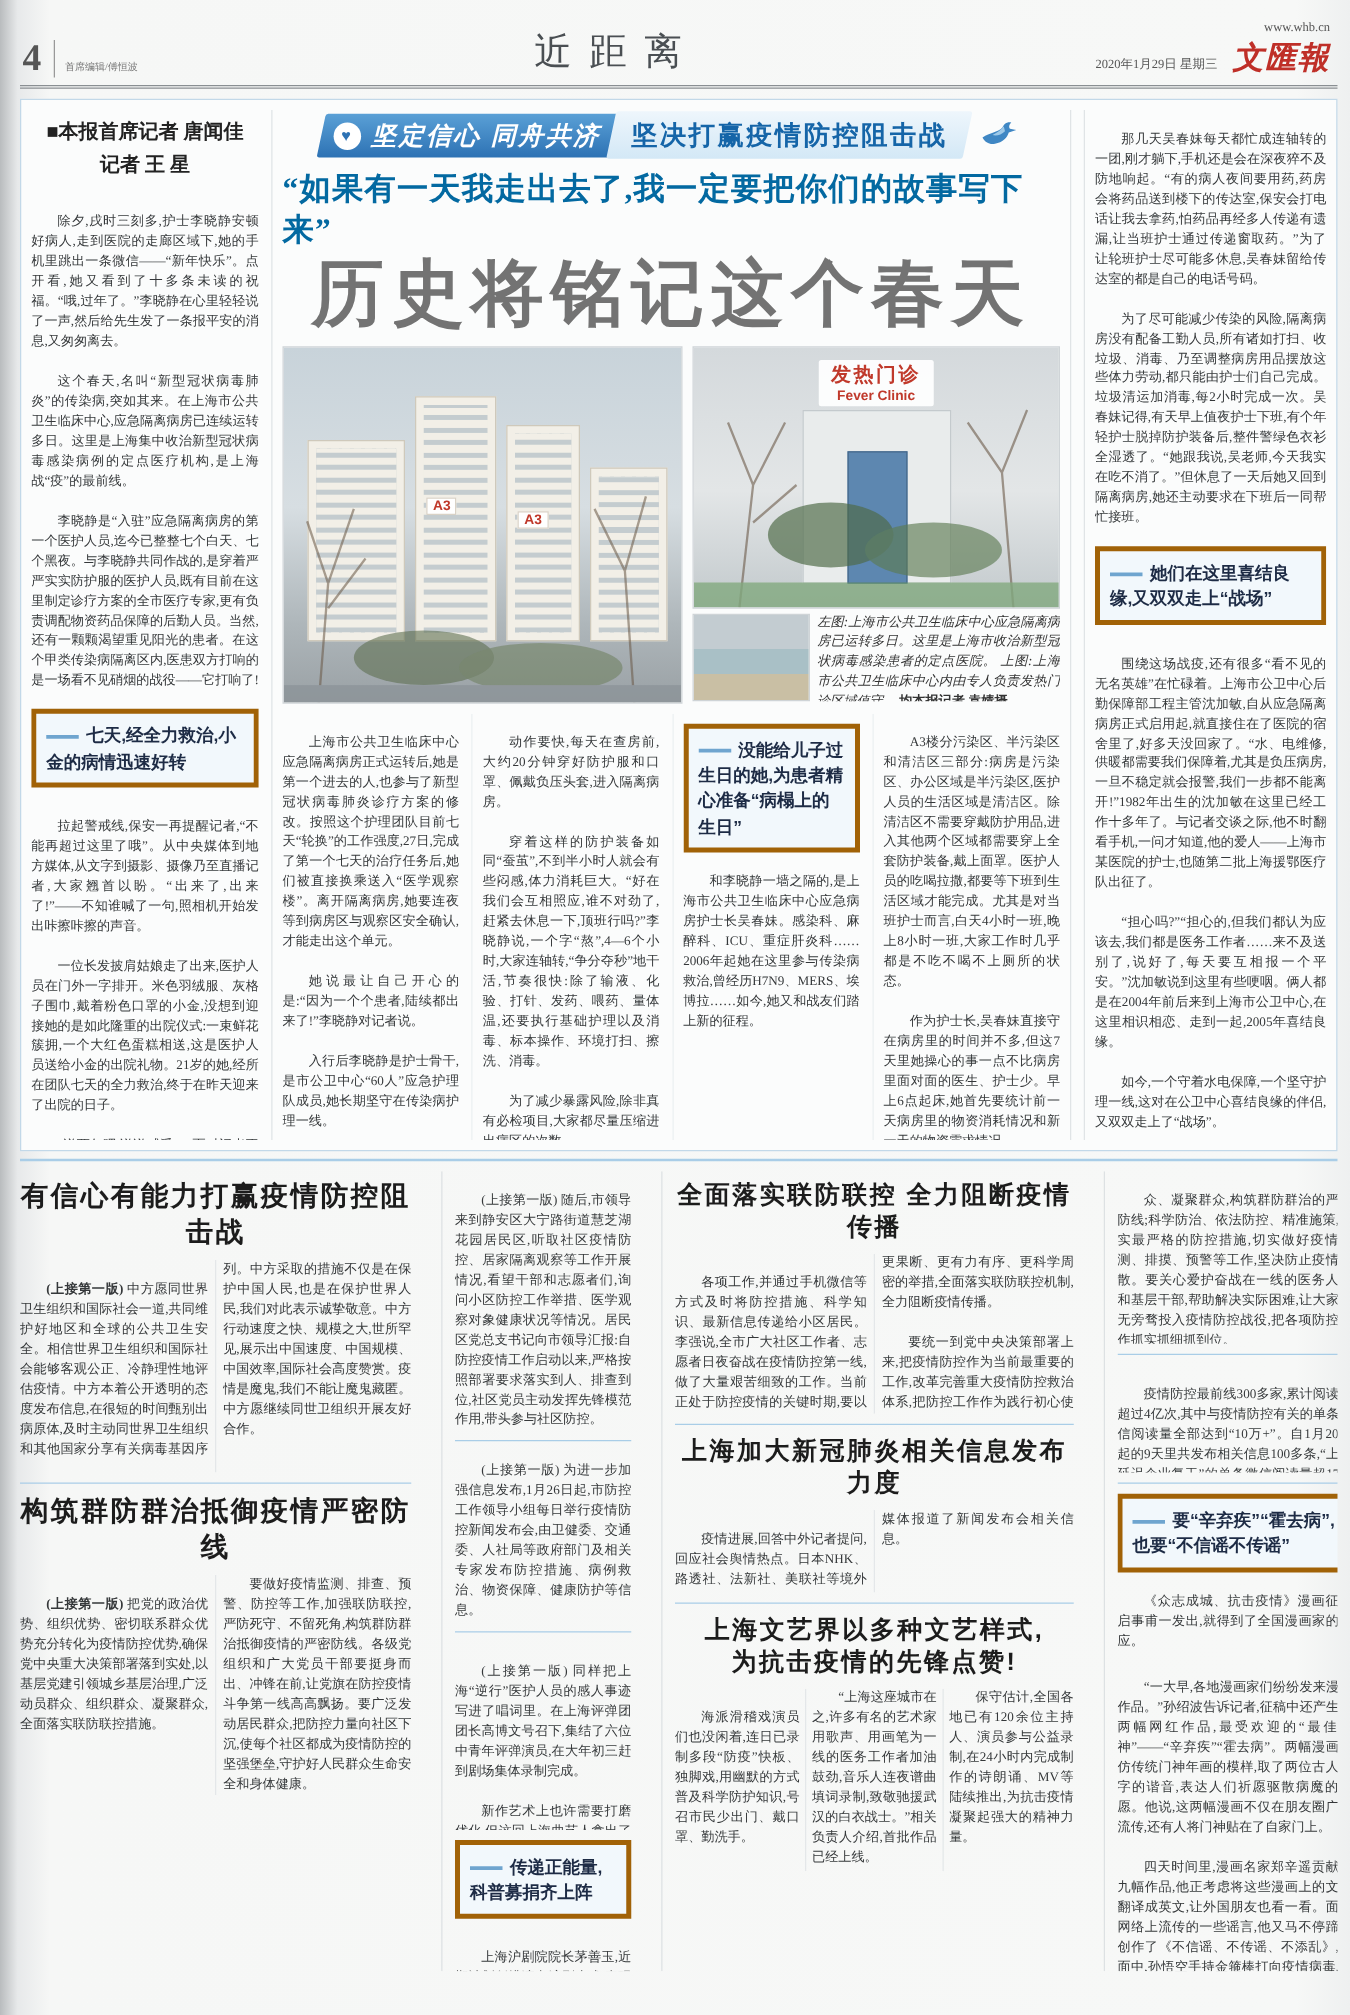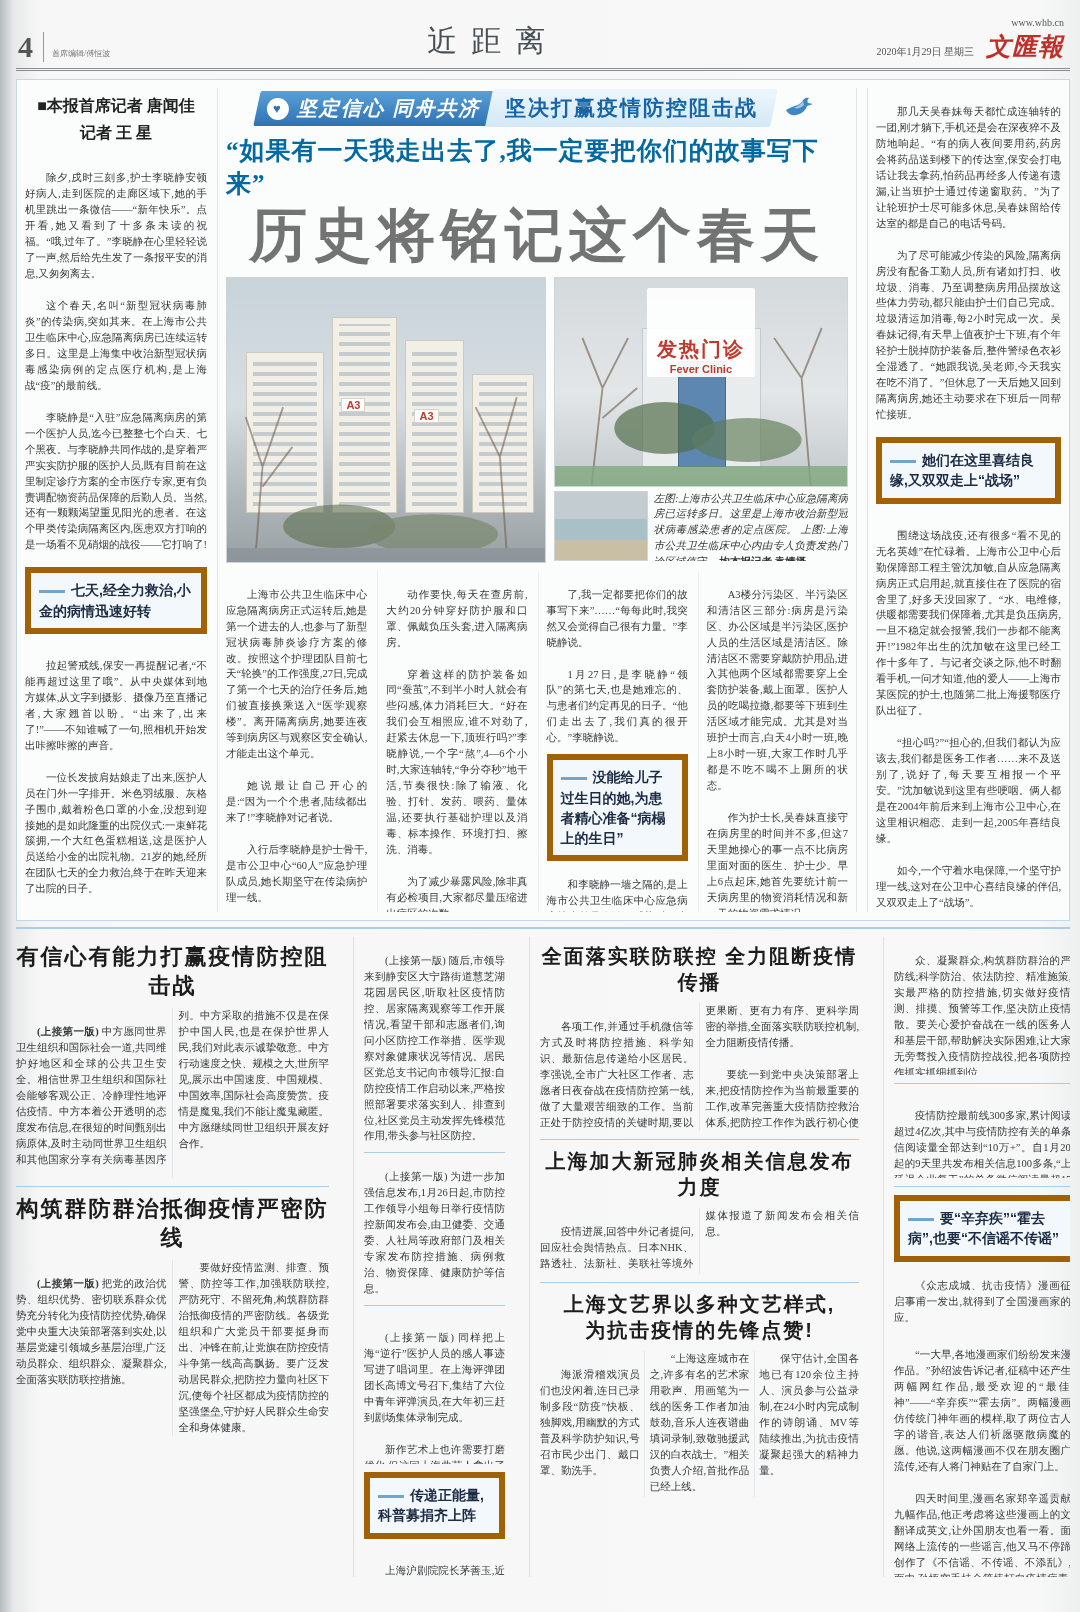--- a/index.html
+++ b/index.html
@@ -42,34 +42,34 @@
   .ph{position:relative;overflow:hidden;border:1px solid #cfd4d7;}
   .ph-left{flex:1.08;background:linear-gradient(180deg,#c8d3da 0,#d7dee2 45%,#aeb6ba 78%,#9aa1a5 100%);}
   .ph-right-wrap{flex:1;display:flex;flex-direction:column;gap:4px;min-width:0;}
   .ph-right{height:208px;background:linear-gradient(180deg,#d4d9dc 0,#e3e6e7 55%,#c2c9cc 100%);}
   .bldg{position:absolute;background:#f2efe7;border:1px solid #cfc9bb;}
   .win{background:repeating-linear-gradient(0deg,#9fb0bc 0 4px,#f2efe7 4px 10px),repeating-linear-gradient(90deg,#9fb0bc 0 3px,transparent 3px 9px);opacity:.55;position:absolute;inset:6px;}
   .a3tag{position:absolute;background:#fff;color:#c0392b;font-weight:bold;font-family:"Liberation Sans",sans-serif;
          font-size:11px;padding:0 4px;border:1px solid #d9d2c6;margin-top:18px;}
   .fever{position:absolute;top:10px;left:50%;transform:translateX(-50%);text-align:center;background:rgba(255,255,255,.92);
          padding:2px 10px;border-radius:2px;}
-  .fever .cn{color:#c0392b;font-weight:bold;font-size:20px;letter-spacing:2px;font-family:"Liberation Sans",sans-serif;margin-top:46px;}
+  .fever .cn{color:#c0392b;font-weight:bold;font-size:16px;letter-spacing:2px;font-family:"Liberation Sans",sans-serif;}
   .fever .en{color:#c0392b;font-weight:bold;font-size:11px;font-family:"Liberation Sans",sans-serif;}
   .branches{position:absolute;inset:0;opacity:.8;}
   .caprow{display:flex;gap:6px;height:70px;}
   .cap-photo{width:92px;flex:none;background:linear-gradient(180deg,#c3ccd1 0 40%,#a9c0c6 40% 70%,#c9bfa4 70% 100%);border:1px solid #cfd4d7;}
   .caption{flex:1;font-style:italic;font-size:10.5px;line-height:1.5;color:#333;text-align:justify;overflow:hidden;}
   .credit{text-align:right;font-style:normal;font-weight:bold;}
   
   .midcols{display:flex;gap:10px;margin-top:8px;flex:1;overflow:hidden;}
   .mc{flex:1;min-width:0;overflow:hidden;border-left:1px solid #eceff1;padding-left:8px;}
   .mc:first-child{border-left:none;padding-left:0;}
   p.p{margin:16px 0 6px;font-size:10.5px;line-height:1.52;text-align:justify;text-indent:2em;color:#35383a;}
   .byline{font-size:16px;font-weight:bold;text-align:center;line-height:1.7;margin:4px 0 8px;color:#222;}
-  .subbox{border:6px solid #a16207;background:#f2f8fc;padding:7px 8px;margin:8px 0;
+  .subbox{border:4px solid #a16207;background:#f2f8fc;padding:7px 8px;margin:8px 0;
           font-family:"Liberation Sans",sans-serif;font-weight:bold;font-size:14px;line-height:1.45;color:#1d2b45;position:relative;}
   .subbox::before{content:"";display:inline-block;width:26px;height:3px;background:#6fa5cf;vertical-align:middle;margin-right:6px;}
   
   .bluerule{height:0;border-top:2px solid #a9cde7;margin:6px 0 8px;}
   .bottom{display:grid;grid-template-columns:338px 166px 344px 188px;gap:0 10px;height:640px;overflow:hidden;}
   .track{overflow:hidden;border-right:1px solid #dde1e3;padding-right:24px;}
   .track:last-child{border-right:none;padding-right:0;}
   .bhead{font-family:"Liberation Sans",sans-serif;font-weight:bold;text-align:center;color:#1c1c1c;
          font-size:22px;letter-spacing:2px;margin:6px 0 8px;line-height:1.3;}
   .bhead.small{font-size:20px;}
@@ -203,24 +203,20 @@
             <p class="p">上海市公共卫生临床中心应急隔离病房正式运转后,她是第一个进去的人,也参与了新型冠状病毒肺炎诊疗方案的修改。按照这个护理团队目前七天“轮换”的工作强度,27日,完成了第一个七天的治疗任务后,她们被直接换乘送入“医学观察楼”。离开隔离病房,她要连夜等到病房区与观察区安全确认,才能走出这个单元。</p>
             <p class="p">她说最让自己开心的是:“因为一个个患者,陆续都出来了!”李晓静对记者说。</p>
             <p class="p">入行后李晓静是护士骨干,是市公卫中心“60人”应急护理队成员,她长期坚守在传染病护理一线。</p>
           </div>
         <div class="mc">
             <p class="p">动作要快,每天在查房前,大约20分钟穿好防护服和口罩、佩戴负压头套,进入隔离病房。</p>
             <p class="p">穿着这样的防护装备如同“蚕茧”,不到半小时人就会有些闷感,体力消耗巨大。“好在我们会互相照应,谁不对劲了,赶紧去休息一下,顶班行吗?”李晓静说,一个字“熬”,4—6个小时,大家连轴转,“争分夺秒”地干活,节奏很快:除了输液、化验、打针、发药、喂药、量体温,还要执行基础护理以及消毒、标本操作、环境打扫、擦洗、消毒。</p>
             <p class="p">为了减少暴露风险,除非真有必检项目,大家都尽量压缩进出病区的次数。</p>
           </div>
         <div class="mc">
-          <div>
-              <p class="p">了,我一定都要把你们的故事写下来”……“每每此时,我突然又会觉得自己很有力量。”李晓静说。</p>
-              <p class="p">1月27日,是李晓静“领队”的第七天,也是她难忘的、与患者们约定再见的日子。“他们走出去了,我们真的很开心。”李晓静说。</p>
-            </div>
           <div class="subbox">没能给儿子过生日的她,为患者精心准备“病榻上的生日”</div>
           <div>
               <p class="p">和李晓静一墙之隔的,是上海市公共卫生临床中心应急病房护士长吴春妹。感染科、麻醉科、ICU、重症肝炎科……2006年起她在这里参与传染病救治,曾经历H7N9、MERS、埃博拉……如今,她又和战友们踏上新的征程。</p>
             </div>
         </div>
         <div class="mc">
             <p class="p">A3楼分污染区、半污染区和清洁区三部分:病房是污染区、办公区域是半污染区,医护人员的生活区域是清洁区。除清洁区不需要穿戴防护用品,进入其他两个区域都需要穿上全套防护装备,戴上面罩。医护人员的吃喝拉撒,都要等下班到生活区域才能完成。尤其是对当班护士而言,白天4小时一班,晚上8小时一班,大家工作时几乎都是不吃不喝不上厕所的状态。</p>
             <p class="p">作为护士长,吴春妹直接守在病房里的时间并不多,但这7天里她操心的事一点不比病房里面对面的医生、护士少。早上6点起床,她首先要统计前一天病房里的物资消耗情况和新一天的物资需求情况。</p>
             <p class="p">1月24日是大年三十,吴春妹和同事们的年夜饭,是一盒盒简单的工作餐加一份饺子。有护士忙到深夜才想起,这天是自己的生日——于是便有了“病榻上的生日”的暖心一幕。</p>
           </div>

